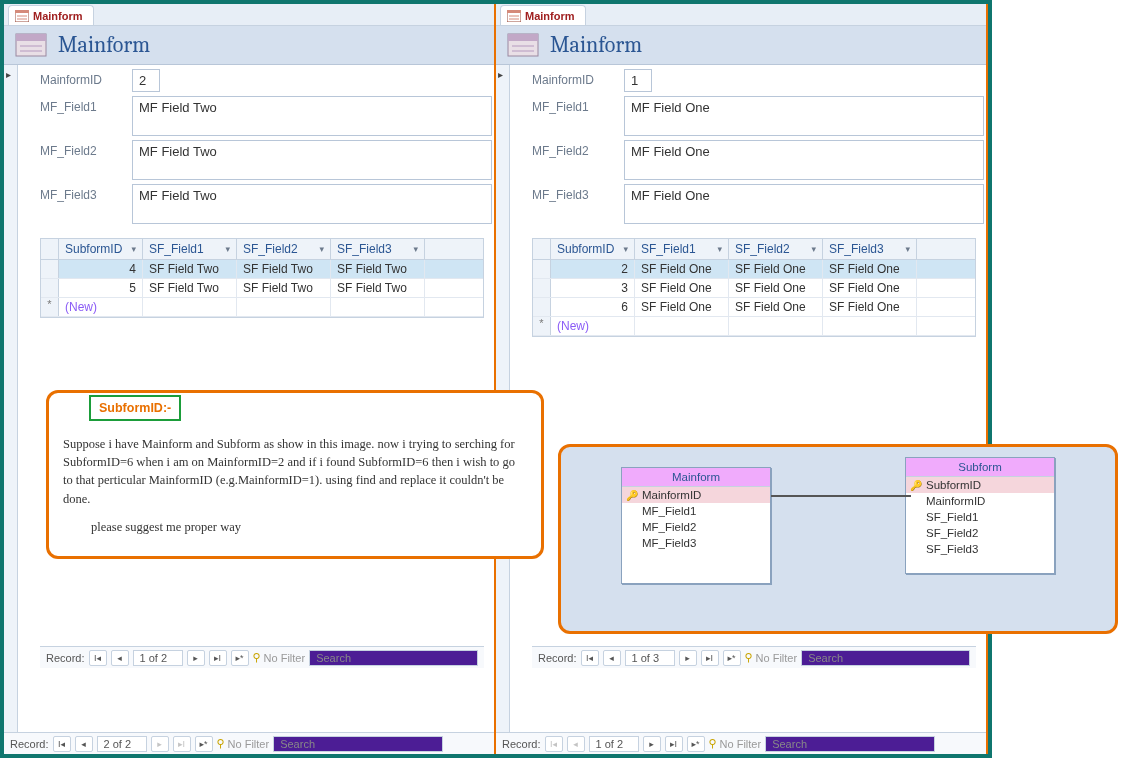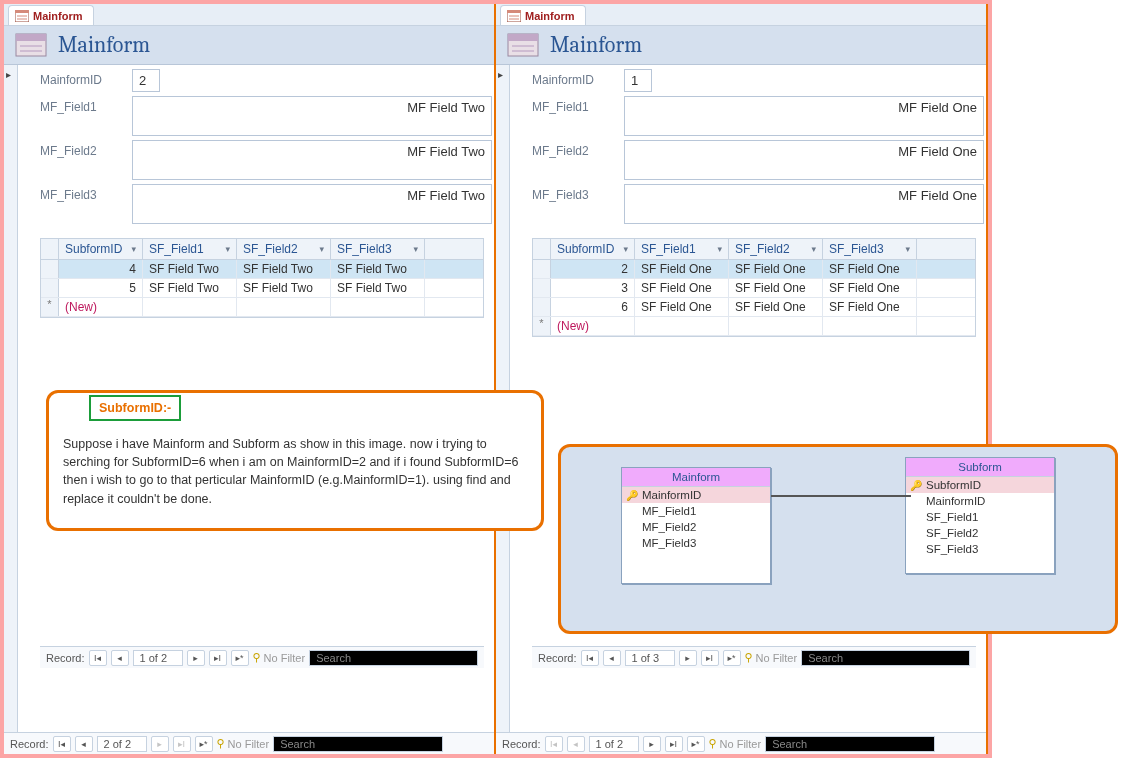--- a/index.html
+++ b/index.html
@@ -6,21 +6,21 @@
   body {
     margin: 0;
     font-family: "Segoe UI", Tahoma, sans-serif;
     font-size: 12px;
     background: #fff;
     color: #333;
   }
   .screenshot {
     width: 992px;
     height: 758px;
-    border: 4px solid #fca5a5;
+    border: 4px solid #0f766e;
     display: flex;
     position: relative;
     background: #fff;
   }
   .pane {
     flex: 1 1 50%;
     display: flex;
     flex-direction: column;
     border-right: 2px solid #e97000;
     overflow: hidden;
@@ -109,21 +109,20 @@
     color: #6c7a8c;
     font-size: 12px;
     padding-top: 4px;
   }
   .field-input {
     border: 1px solid #b8c6d8;
     background: #fff;
     padding: 3px 6px;
     color: #333;
     font-size: 13px;
-    text-align: right;
   }
   .field-input.narrow { width: 28px; text-align:left;}
   .field-input.wide { flex: 1 1 auto; margin-right: 2px;}
   .field-row.tall .field-input.wide { height: 40px; }
   
   .subform {
     margin: 14px 10px 0 22px;
   }
   .datasheet {
     border: 1px solid #c6d2e0;
@@ -148,21 +147,21 @@
   .ds-row.sel { background: #cfe5f4; }
   .ds-row .rs {
     width: 18px; background:#eef3f9; border-right:1px solid #c6d2e0;
     color:#777; text-align:center; font-size:11px;
   }
   .ds-header .rs {
     width:18px; background:#eef3f9; border-right:1px solid #c6d2e0;
   }
   .c-id  { width: 84px; text-align:right; padding-right:8px;}
   .c-f   { width: 94px; }
-  .ds-row.new .ds-cell { color:#be185d;}
+  .ds-row.new .ds-cell { color:#8b5cf6;}
   
   .recnav {
     height: 22px;
     border-top: 1px solid #c6d2e0;
     background: #f7f9fc;
     display: flex;
     align-items: center;
     gap: 4px;
     padding: 0 6px;
     font-size: 11px;
@@ -176,21 +175,21 @@
     font-size:9px; color:#555;
     border-radius:2px;
   }
   .recnav .btn.disabled { color:#c4c4c4; }
   .recnav .pos {
     border:1px solid #c6d2e0; background:#fff; padding:1px 6px; min-width:50px;
   }
   .recnav .filter { color:#999; display:flex; align-items:center; gap:3px;}
   .recnav .filter .fi { color:#c9a400; font-size:11px;}
   .recnav .search {
-    border:1px solid #c6d2e0; background:#000000; padding:1px 6px;
+    border:1px solid #c6d2e0; background:#4c1d95; padding:1px 6px;
     flex:1 1 auto; color:#888;
     max-width:170px;
   }
   .inner-recnav {
     border-top:1px solid #c6d2e0;
     margin-top: auto;
   }
 
   
   .qbox {
@@ -211,21 +210,21 @@
     display:inline-block;
     border: 2px solid #1b9d3a;
     color: #e97000;
     font-weight: bold;
     padding: 2px 8px;
     margin: -26px 0 6px 26px;
     background:#fff;
     position: relative;
     top: -4px;
   }
-  .qbox p { margin: 4px 0; }
+  .qbox p { margin: 4px 0; font-family: Liberation Serif, serif; }
   .qbox .indent { margin-left: 28px; margin-top:10px;}
 
   
   .relbox {
     position: absolute;
     left: 554px; top: 440px;
     width: 560px; height: 190px;
     border: 3px solid #e97000;
     border-radius: 12px;
     background: #d5e0ee;
@@ -530,20 +529,21 @@
           <span class="fi">⚲</span>
           <span>No Filter</span>
         </span>
       <span class="search">Search</span>
     </div>
   </div>
 
   <div class="qbox">
     <div class="qtitle">SubformID:-</div>
     <p>Suppose i have Mainform and Subform as show in this image. now i trying to serching for SubformID=6 when i am on MainformID=2 and if i found SubformID=6 then i wish to go to that perticular MainformID (e.g.MainformID=1). using find and replace it couldn't be done.</p>
+    <p class="indent">please suggest me proper way</p>
   </div>
 
   <div class="relbox">
     <div class="rel-table" style="left:60px; top:20px;">
       <div class="rt-title">Mainform</div>
       <div class="rt-row pk"><span class="key">🔑</span><span>MainformID</span></div>
       <div class="rt-row">MF_Field1</div>
       <div class="rt-row">MF_Field2</div>
       <div class="rt-row">MF_Field3</div>
       <div class="rt-row">&nbsp;</div>

